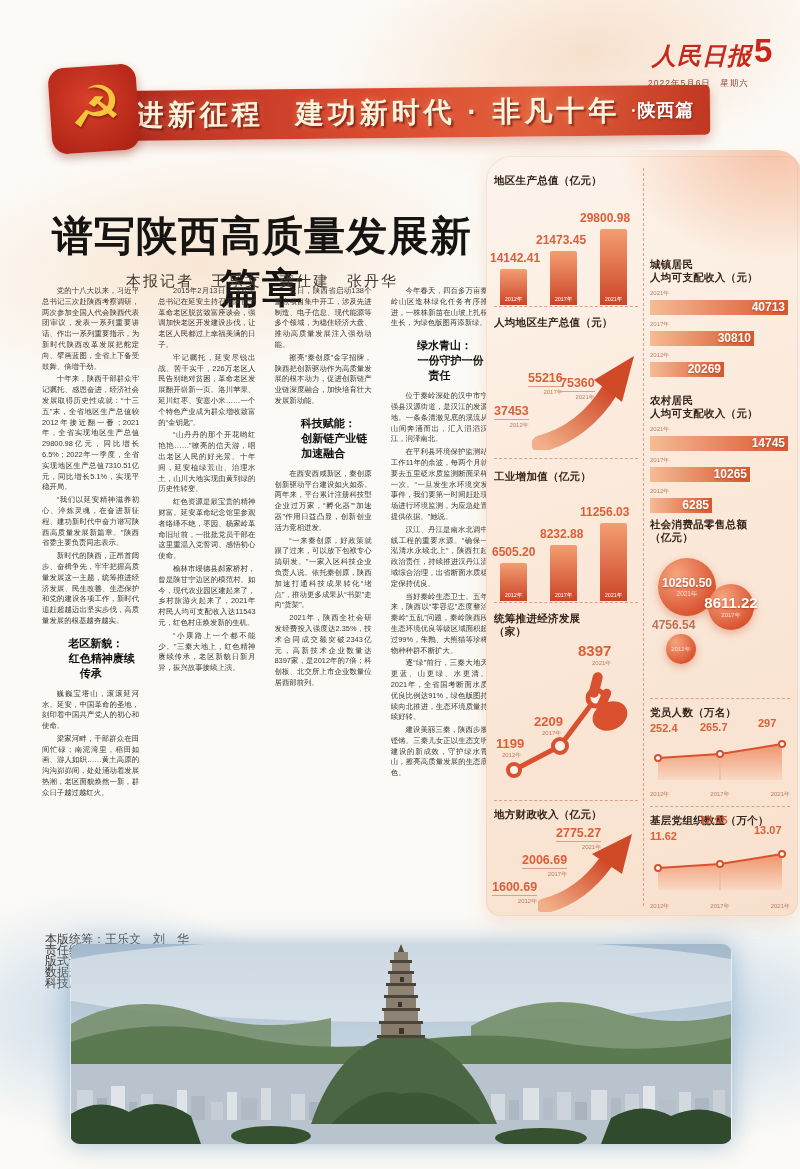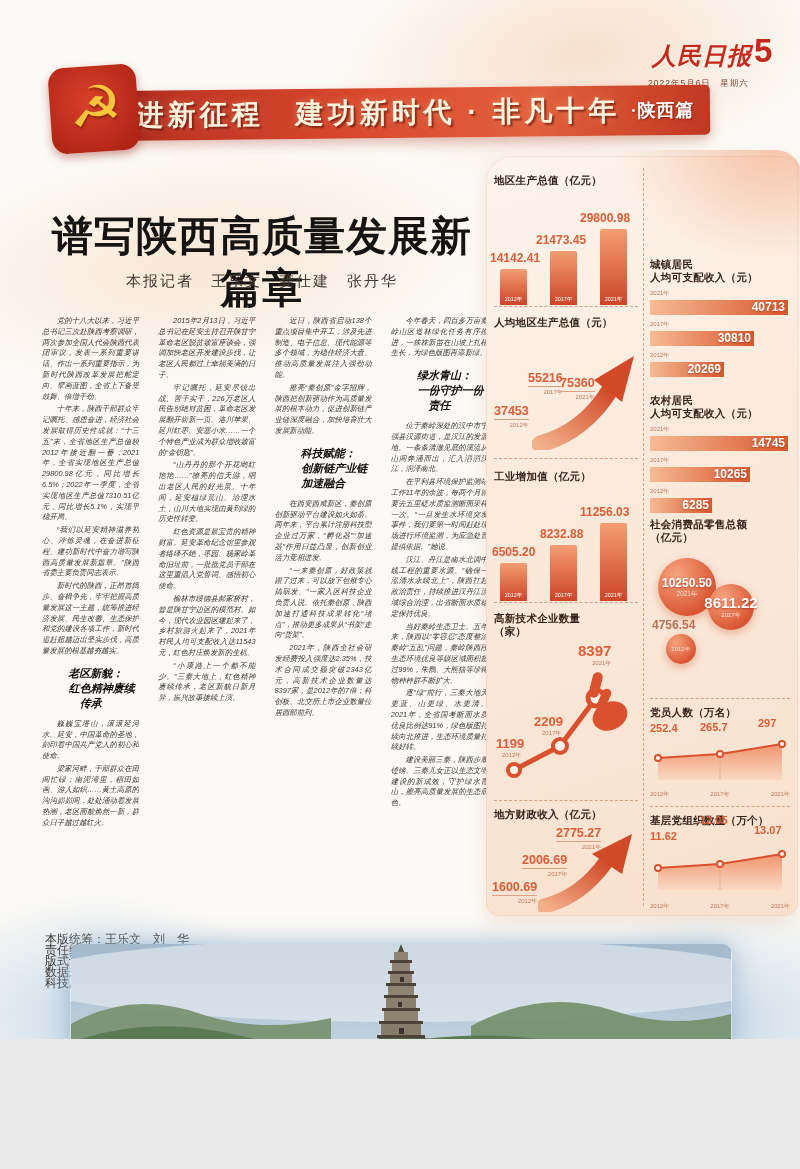--- a/index.html
+++ b/index.html
@@ -1,16 +1,16 @@
 <!DOCTYPE html>
 <html><head>
 <meta charset="utf-8">
 <style>
   html,body{margin:0;padding:0;background:#e9e9e9;}
-  .page{position:relative;width:800px;height:1039px;margin:0 auto;background:#fcfaf6;overflow:hidden;
+  .page{position:relative;width:800px;height:1169px;margin:0 auto;background:#fcfaf6;overflow:hidden;
         font-family:"Liberation Sans",sans-serif;}
   .abs{position:absolute;}
   
   .streak{position:absolute;pointer-events:none;}
   .streak-top{left:300px;top:-60px;width:520px;height:260px;transform:rotate(-8deg);
     background:radial-gradient(ellipse at 55% 45%, rgba(243,198,162,.5), transparent 62%);}
   .streak-head{left:-80px;top:120px;width:620px;height:280px;transform:rotate(-6deg);
     background:radial-gradient(ellipse at 45% 50%, rgba(246,214,184,.55), transparent 60%);}
   .wash-l{left:-40px;top:880px;width:340px;height:270px;
     background:radial-gradient(ellipse at 40% 50%, rgba(168,198,224,.6), transparent 65%);}
@@ -32,21 +32,21 @@
     text-shadow:1px 1px 2px rgba(90,10,5,.6);}
   .emblem-bg{left:50px;top:66px;width:88px;height:86px;border-radius:16px;transform:rotate(-4deg);
     background:radial-gradient(circle at 45% 40%,#d8402a,#a81f12);box-shadow:0 4px 10px rgba(140,30,15,.4);}
   .emblem{left:58px;top:64px;width:76px;height:86px;font-size:58px;line-height:86px;text-align:center;
     color:#f7c53d;text-shadow:1px 2px 2px rgba(120,30,10,.7);}
   
   .headline{left:36px;top:210px;width:452px;text-align:center;font-size:41px;font-weight:bold;
     color:#161412;letter-spacing:1px;line-height:52px;}
   .byline{left:36px;top:272px;width:452px;text-align:center;font-size:15px;color:#413931;letter-spacing:2px;}
   
-  .cols{left:42px;top:316px;width:446px;height:606px;display:flex;gap:19px;overflow:hidden;font-style:italic;}
+  .cols{left:42px;top:286px;width:446px;height:606px;display:flex;gap:19px;overflow:hidden;}
   .col{flex:1;font-size:7.4px;line-height:10.8px;color:#3a352f;text-align:justify;overflow:hidden;}
   .col p{margin:0 0 2px;text-indent:2em;}
   .sh{font-weight:bold;color:#100d0a;font-size:11px;line-height:15px;margin:9px 0 8px;text-align:center;}
   .sh span{display:block;}
   .sh .l1{text-indent:10px;}
   .sh .l2{text-indent:22px;}
   
   .credits{left:45px;top:934px;width:270px;font-size:12px;line-height:11px;color:#3a352f;}
   
   .stats{left:486px;top:156px;width:312px;height:760px;border-radius:26px 12px 14px 14px;
@@ -221,21 +221,21 @@
         <div class="vbar" style="left:56px;height:56px;">
             <span class="yr-in">2017年</span>
           </div>
         <div class="vbar" style="left:106px;height:78px;">
             <span class="yr-in">2021年</span>
           </div>
       </div>
     </div>
 
     <div class="blk" style="left:8px;top:456px;width:144px;height:180px;">
-      <div class="blk-title"><span>高新技术企业数量</span><br><span>（家）</span></div>
+      <div class="blk-title"><span>统筹推进经济发展</span><br><span>（家）</span></div>
       <svg width="144" height="136" style="position:absolute;left:0;top:42px;">
         <polyline points="20,116 66,92 102,44" stroke="#d9512e" stroke-width="5" fill="none" stroke-linecap="round"></polyline>
         <circle cx="20" cy="116" r="6" fill="#fdf3ea" stroke="#d9512e" stroke-width="4"></circle>
         <circle cx="66" cy="92" r="7" fill="#fdf3ea" stroke="#d9512e" stroke-width="4"></circle>
         <circle cx="102" cy="44" r="8" fill="#fdf3ea" stroke="#d9512e" stroke-width="5"></circle>
         <g>
           <rect x="97" y="18" width="10" height="26" rx="5" fill="#d9512e" transform="rotate(14 102 30)"></rect>
           <ellipse cx="116" cy="62" rx="18" ry="14" fill="#d9512e" transform="rotate(-24 116 62)"></ellipse>
           <rect x="106" y="34" width="9" height="22" rx="4.5" fill="#d9512e" transform="rotate(24 110 44)"></rect>
         </g>

